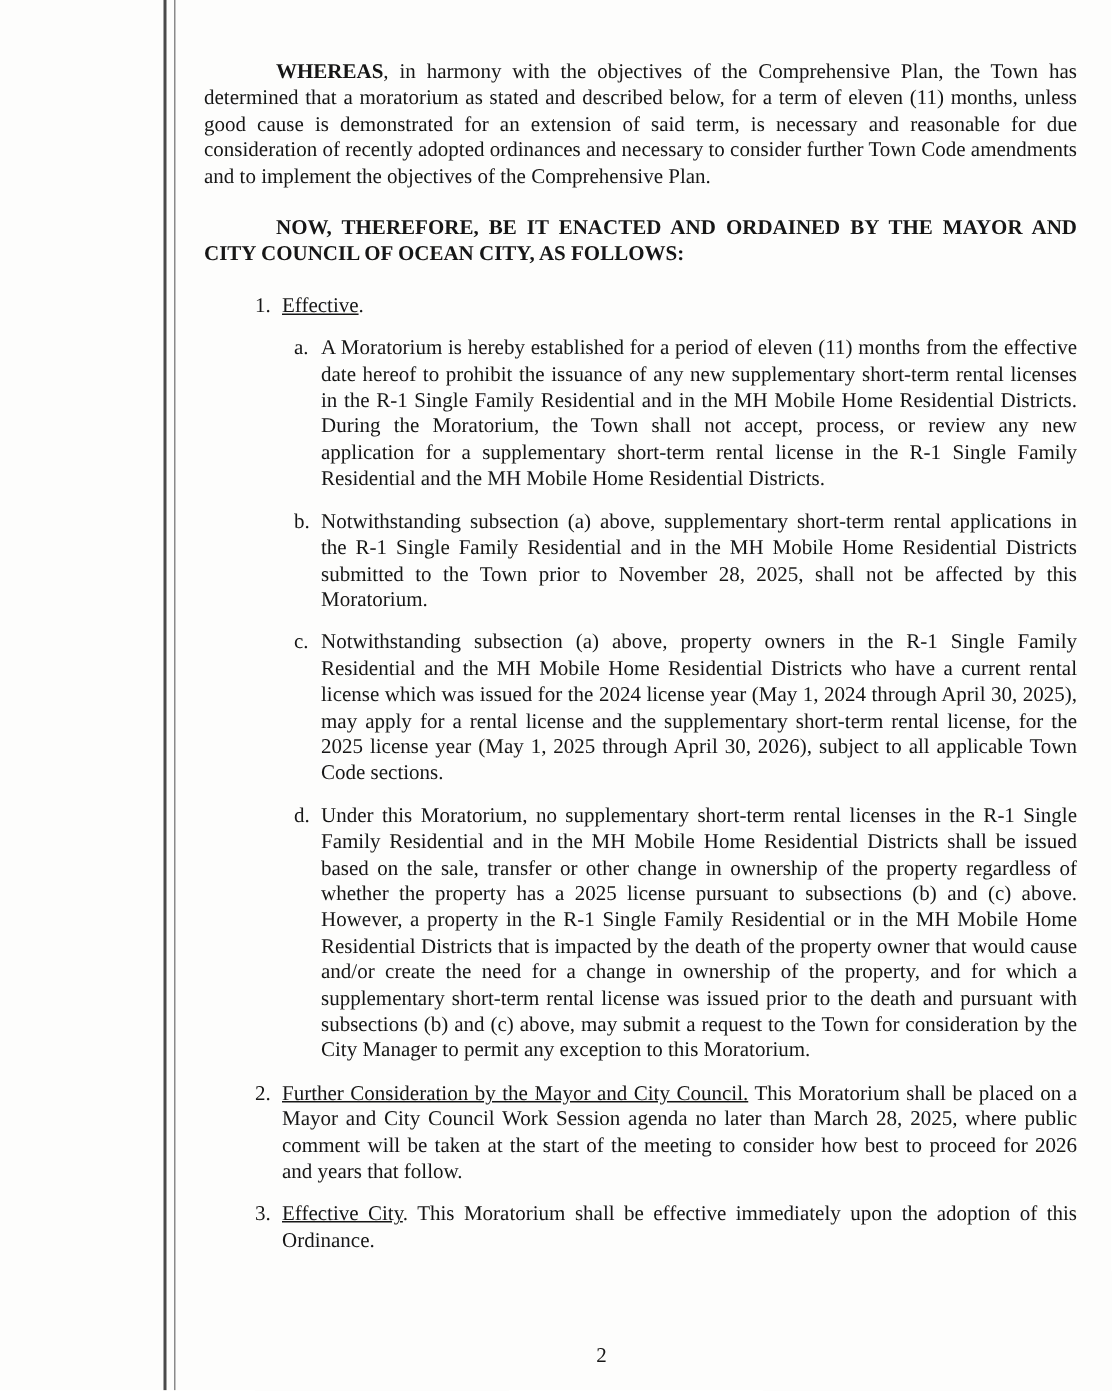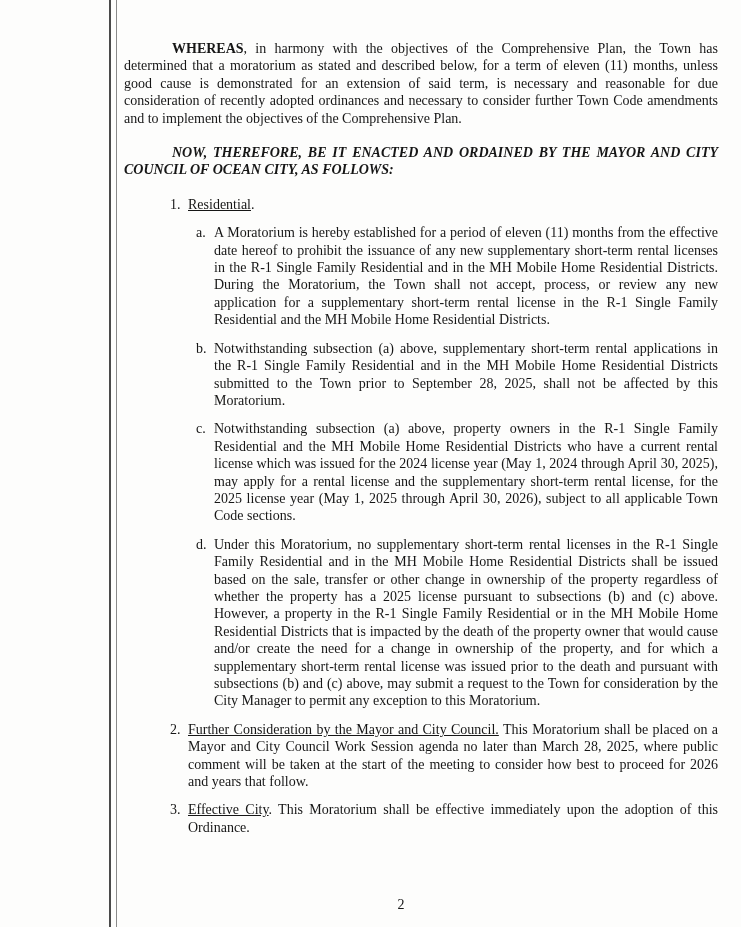--- a/index.html
+++ b/index.html
@@ -39,24 +39,24 @@
     left: 124px;
     top: 40px;
     width: 594px;
     text-align: justify;
   }
   .para {
     margin: 0 0 17px 0;
   }
   .indent {
     text-indent: 48px;
+    margin-left: 12px;
   }
   .bold {
     font-weight: bold;
-    font-style: italic;
   }
   .list-item {
     position: relative;
     padding-left: 64px;
     margin: 0 0 11px 0;
   }
   .list-item > .num {
     position: absolute;
     left: 46px;
     top: 0;
@@ -90,29 +90,29 @@
   <div class="scan-line outer"></div>
   <div class="scan-line inner"></div>
 
   <div class="content">
 
     <p class="para indent"><b>WHEREAS</b><span>, in harmony with the objectives of the Comprehensive Plan, the Town has determined that a moratorium as stated and described below, for a term of eleven (11) months, unless good cause is demonstrated for an extension of said term, is necessary and reasonable for due consideration of recently adopted ordinances and necessary to consider further Town Code amendments and to implement the objectives of the Comprehensive Plan.</span></p>
 
     <p class="para indent bold">NOW, THEREFORE, BE IT ENACTED AND ORDAINED BY THE MAYOR AND CITY COUNCIL OF OCEAN CITY, AS FOLLOWS:</p>
 
     <div class="list-item">
-      <span class="num">1.</span><span class="u">Residential</span><span>.</span>
+      <span class="num">1.</span><span class="u">Effective</span><span>.</span>
     </div>
 
     <div class="sub-item">
       <span class="letter">a.</span><span>A Moratorium is hereby established for a period of eleven (11) months from the effective date hereof to prohibit the issuance of any new supplementary short-term rental licenses in the R-1 Single Family Residential and in the MH Mobile Home Residential Districts. During the Moratorium, the Town shall not accept, process, or review any new application for a supplementary short-term rental license in the R-1 Single Family Residential and the MH Mobile Home Residential Districts.</span>
     </div>
 
     <div class="sub-item">
-      <span class="letter">b.</span><span>Notwithstanding subsection (a) above, supplementary short-term rental applications in the R-1 Single Family Residential and in the MH Mobile Home Residential Districts submitted to the Town prior to September 28, 2025, shall not be affected by this Moratorium.</span>
+      <span class="letter">b.</span><span>Notwithstanding subsection (a) above, supplementary short-term rental applications in the R-1 Single Family Residential and in the MH Mobile Home Residential Districts submitted to the Town prior to November 28, 2025, shall not be affected by this Moratorium.</span>
     </div>
 
     <div class="sub-item">
       <span class="letter">c.</span><span>Notwithstanding subsection (a) above, property owners in the R-1 Single Family Residential and the MH Mobile Home Residential Districts who have a current rental license which was issued for the 2024 license year (May 1, 2024 through April 30, 2025), may apply for a rental license and the supplementary short-term rental license, for the 2025 license year (May 1, 2025 through April 30, 2026), subject to all applicable Town Code sections.</span>
     </div>
 
     <div class="sub-item">
       <span class="letter">d.</span><span>Under this Moratorium, no supplementary short-term rental licenses in the R-1 Single Family Residential and in the MH Mobile Home Residential Districts shall be issued based on the sale, transfer or other change in ownership of the property regardless of whether the property has a 2025 license pursuant to subsections (b) and (c) above. However, a property in the R-1 Single Family Residential or in the MH Mobile Home Residential Districts that is impacted by the death of the property owner that would cause and/or create the need for a change in ownership of the property, and for which a supplementary short-term rental license was issued prior to the death and pursuant with subsections (b) and (c) above, may submit a request to the Town for consideration by the City Manager to permit any exception to this Moratorium.</span>
     </div>
 

